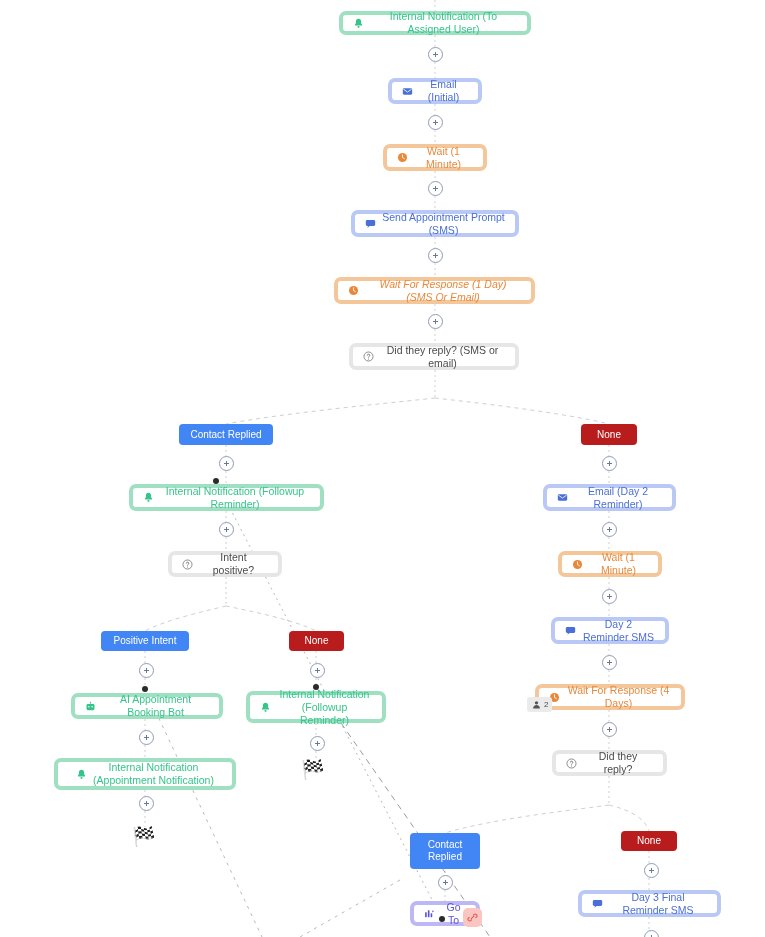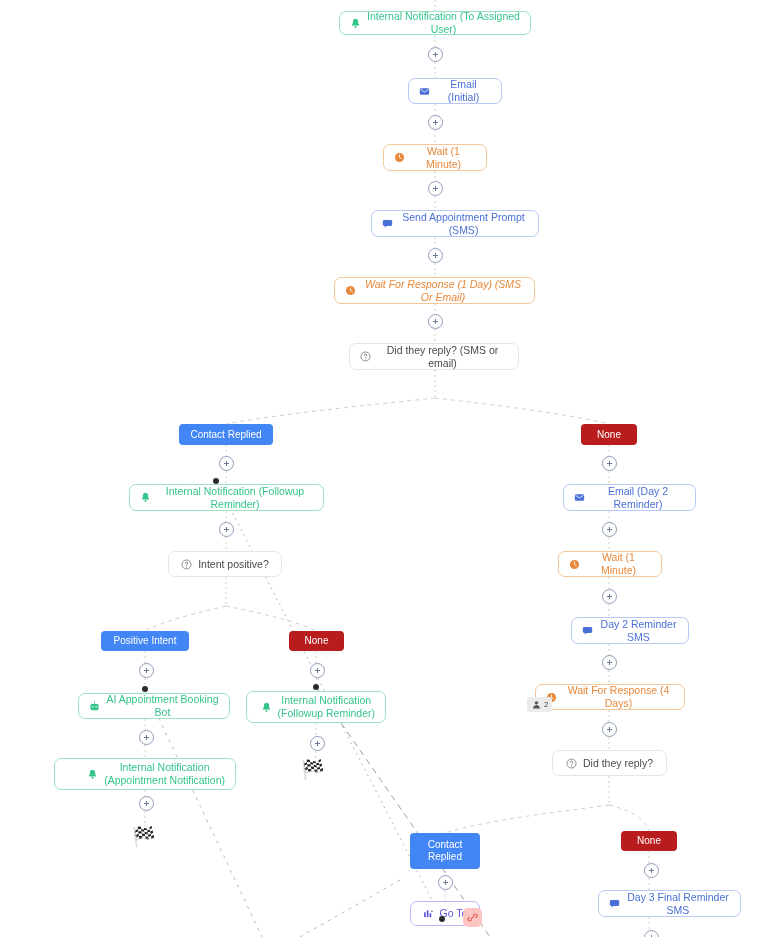--- a/index.html
+++ b/index.html
@@ -31,39 +31,37 @@
     display: flex;
     align-items: center;
     justify-content: center;
     gap: 6px;
     border-radius: 7px;
     background: #ffffff;
     font-size: 10.5px;
     line-height: 13px;
     white-space: nowrap;
     padding: 0 10px;
-    border: 1px solid #f97316;
+    border: 4px solid #f97316;
     color: #3b3b3b;
   }
   .node .lbl {
     text-align: center;
     white-space: pre-line;
   }
   .node.two-line {
     line-height: 13px;
-    justify-content: flex-end;
   }
   .node.green {
     border-color: #9fe0c2;
     color: #34c58a;
   }
   .node.blue {
     border-color: #b9c8f5;
     color: #4a6fd6;
-    margin-left: 20px;
   }
   .node.orange {
     border-color: #f3c79a;
     color: #e8883a;
   }
   .node.gray {
     border-color: #e6e6e6;
     color: #4a4a4a;
   }
   .node.purple {
@@ -309,21 +307,21 @@
       <div class="node gray" style="left: 168px; top: 551px; width: 114px; height: 26px;">
         <span class="ico">
           <svg viewBox="0 0 16 16" width="11" height="11" fill="none" stroke="#6b6b6b" stroke-width="1.1">
             <circle cx="8" cy="8" r="6.6"></circle>
             <path d="M6.3 6.2a1.8 1.8 0 113.1 1.3c-.7.6-1.4.9-1.4 1.9" stroke-linecap="round"></path>
             <circle cx="8" cy="11.6" r="0.75" fill="#6b6b6b" stroke="none"></circle>
           </svg>
         </span>
         <span class="lbl">Intent positive?</span>
       </div>
-      <div class="node green" style="left: 71px; top: 693px; width: 152px; height: 26px; margin-left: 7px;">
+      <div class="node green" style="left: 71px; top: 693px; width: 152px; height: 26px;">
         <span class="ico">
           <svg viewBox="0 0 16 16" width="11" height="11" fill="#34c58a">
             <rect x="2.2" y="4.4" width="11.6" height="9" rx="2"></rect>
             <rect x="7.3" y="1.2" width="1.4" height="2.6"></rect>
             <circle cx="5.6" cy="8.3" r="1.1" fill="#ffffff"></circle>
             <circle cx="10.4" cy="8.3" r="1.1" fill="#ffffff"></circle>
           </svg>
         </span>
         <span class="lbl">AI Appointment Booking Bot</span>
       </div>

